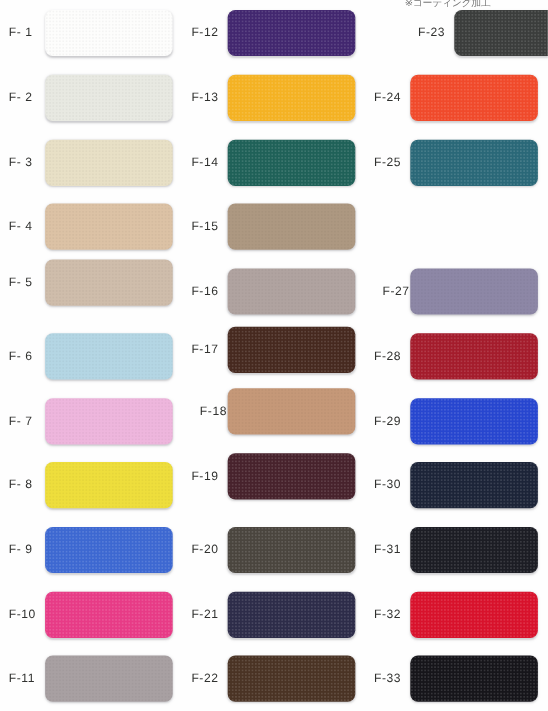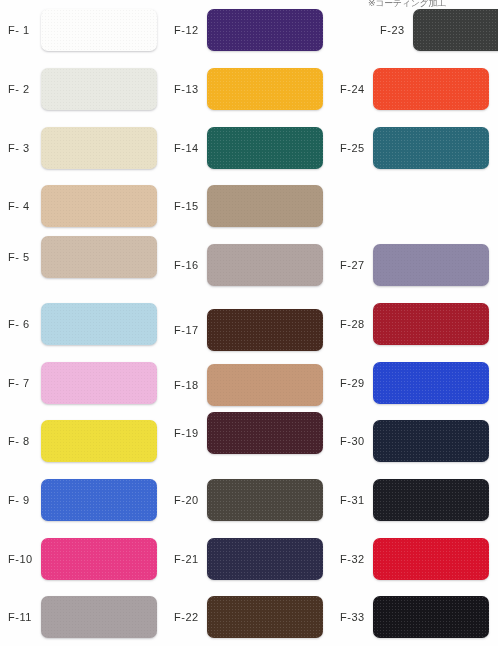--- a/index.html
+++ b/index.html
@@ -162,25 +162,25 @@
         <div class="swatch" title="F-14" style="background: rgb(31, 97, 88);"></div>
       </div>
       <div class="cell" style="top: 177.1px;">
         <div class="label">F-15</div>
         <div class="swatch pale" title="F-15" style="background: rgb(173, 152, 129);"></div>
       </div>
       <div class="cell" style="top: 235.8px;">
         <div class="label">F-16</div>
         <div class="swatch pale" title="F-16" style="background: rgb(176, 163, 160);"></div>
       </div>
-      <div class="cell" style="top: 301px;">
+      <div class="cell" style="top: 289px;">
         <div class="label">F-17</div>
         <div class="swatch" title="F-17" style="background: rgb(70, 41, 31);"></div>
       </div>
-      <div class="cell" style="top: 356px;">
+      <div class="cell" style="top: 345px; text-align: center;">
         <div class="label">F-18</div>
         <div class="swatch pale" title="F-18" style="background: rgb(197, 152, 120);"></div>
       </div>
       <div class="cell" style="top: 404px;">
         <div class="label">F-19</div>
         <div class="swatch" title="F-19" style="background: rgb(71, 34, 44);"></div>
       </div>
       <div class="cell" style="top: 470.6px;">
         <div class="label">F-20</div>
         <div class="swatch" title="F-20" style="background: rgb(74, 69, 62);"></div>
@@ -200,21 +200,21 @@
         <div class="swatch" title="F-23" style="background: rgb(59, 61, 60);"></div>
       </div>
       <div class="cell" style="top: 59.7px;">
         <div class="label">F-24</div>
         <div class="swatch" title="F-24" style="background: rgb(240, 74, 43);"></div>
       </div>
       <div class="cell" style="top: 118.4px;">
         <div class="label">F-25</div>
         <div class="swatch" title="F-25" style="background: rgb(42, 104, 120);"></div>
       </div>
-      <div class="cell" style="top: 235.8px;">
+      <div class="cell" style="top: 235.8px; text-align: center;">
         <div class="label">F-27</div>
         <div class="swatch pale" title="F-27" style="background: rgb(141, 135, 166);"></div>
       </div>
       <div class="cell" style="top: 294.5px;">
         <div class="label">F-28</div>
         <div class="swatch" title="F-28" style="background: rgb(164, 28, 44);"></div>
       </div>
       <div class="cell" style="top: 353.2px;">
         <div class="label">F-29</div>
         <div class="swatch" title="F-29" style="background: rgb(39, 70, 207);"></div>

